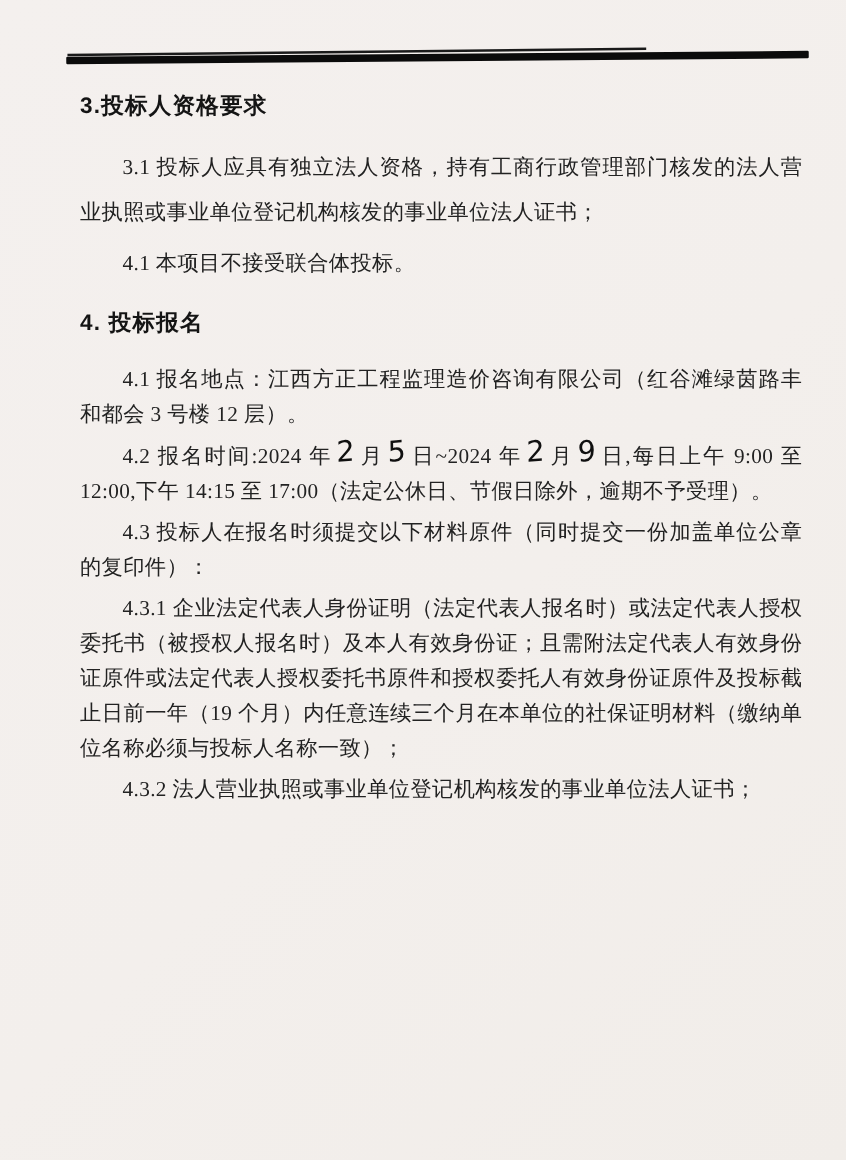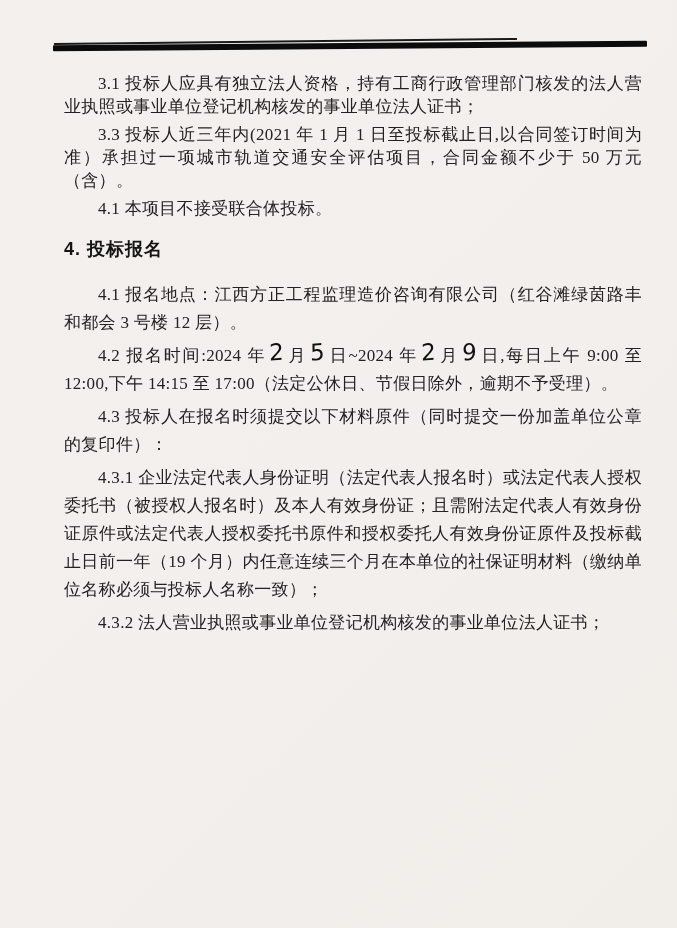--- a/index.html
+++ b/index.html
@@ -51,21 +51,21 @@
     letter-spacing: 1px;
     color: #141414;
     margin: 0 0 20px 0;
   }
   .section-body + .section-heading {
     margin-top: 17px;
   }
   .para {
     margin: 0 0 5px 0;
     font-size: 17px;
-    line-height: 23px;
+    line-height: 36px;
     letter-spacing: 0.3px;
     text-align: justify;
     text-indent: 2em;
     color: #222222;
   }
   .section-4 .para {
     line-height: 28px;
   }
   
   .handwritten {
@@ -81,23 +81,23 @@
     top: -1px;
     text-indent: 0;
   }
 </style>
 </head>
 <body>
 
 <div class="page">
   <div class="top-rule"></div>
   <div class="content" id="document-content">
+      <div class="section-heading">3.投标人资格要求</div>
       <div class="section-body section-3">
         <p class="para"><span>3.1 投标人应具有独立法人资格，持有工商行政管理部门核发的法人营业执照或事业单位登记机构核发的事业单位法人证书；</span></p>
-        <p class="para"><span>3.3 投标人近三年内(2021 年 1 月 1 日至投标截止日,以合同签订时间为准）承担过一项城市轨道交通安全评估项目，合同金额不少于 50 万元（含）。</span></p>
         <p class="para"><span>4.1 本项目不接受联合体投标。</span></p>
       </div>
       <div class="section-heading">4. 投标报名</div>
       <div class="section-body section-4">
         <p class="para"><span>4.1 报名地点：江西方正工程监理造价咨询有限公司（红谷滩绿茵路丰和都会 3 号楼 12 层）。</span></p>
         <p class="para"><span>4.2 报名时间:2024 年</span><span class="handwritten">2</span><span>月</span><span class="handwritten">5</span><span>日~2024 年</span><span class="handwritten">2</span><span>月</span><span class="handwritten">9</span><span>日,每日上午 9:00 至 12:00,下午 14:15 至 17:00（法定公休日、节假日除外，逾期不予受理）。</span></p>
         <p class="para"><span>4.3 投标人在报名时须提交以下材料原件（同时提交一份加盖单位公章的复印件）：</span></p>
         <p class="para"><span>4.3.1 企业法定代表人身份证明（法定代表人报名时）或法定代表人授权委托书（被授权人报名时）及本人有效身份证；且需附法定代表人有效身份证原件或法定代表人授权委托书原件和授权委托人有效身份证原件及投标截止日前一年（19 个月）内任意连续三个月在本单位的社保证明材料（缴纳单位名称必须与投标人名称一致）；</span></p>
         <p class="para"><span>4.3.2 法人营业执照或事业单位登记机构核发的事业单位法人证书；</span></p>
       </div>

